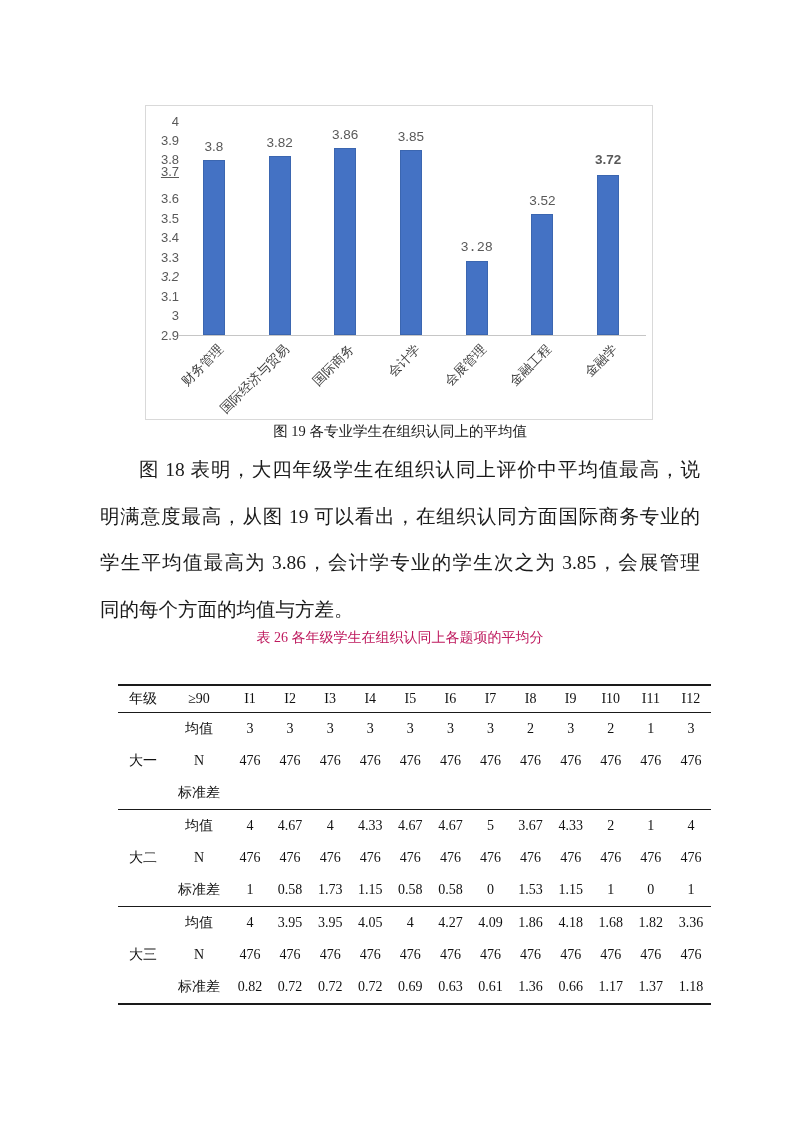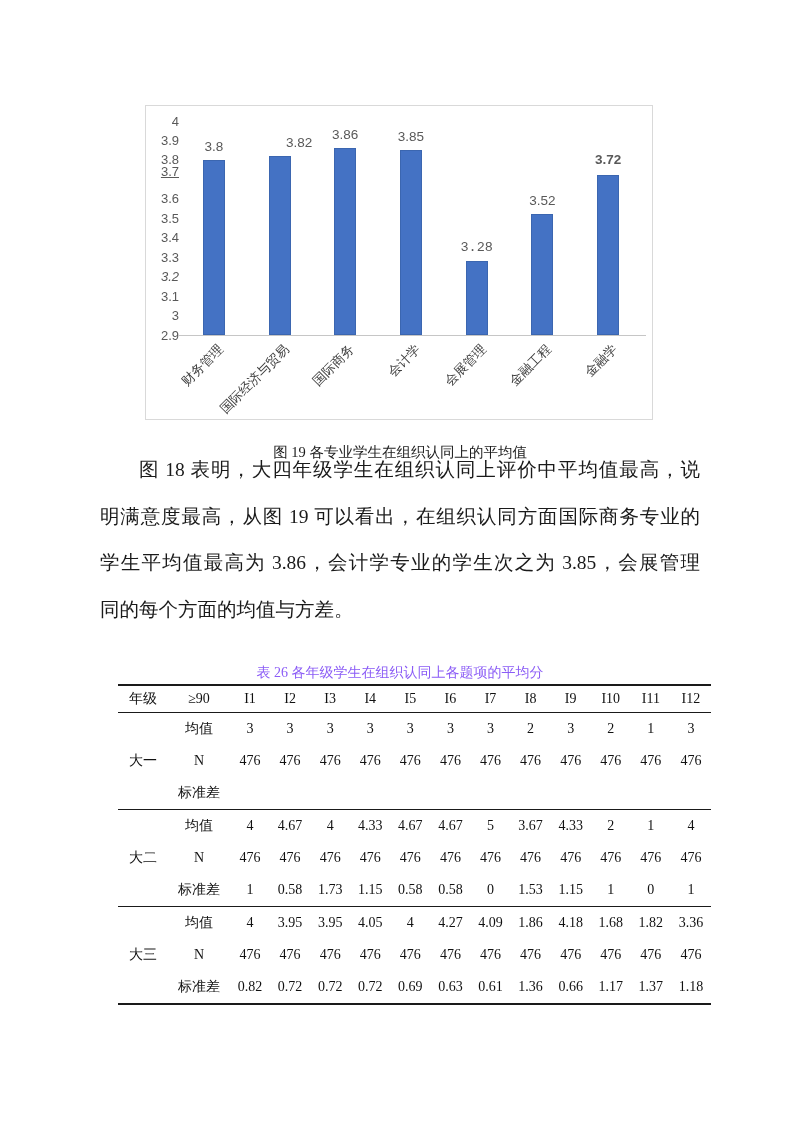--- a/index.html
+++ b/index.html
@@ -23,37 +23,37 @@
   .bar { position:absolute; background:#4472C4; border:1px solid #3b66b0; box-sizing:border-box; }
   .bar-value {
     position:absolute; text-align:center; font-size:13.5px; line-height:14px; color:#595959;
   }
   .xlabel {
     position:absolute; white-space:nowrap; font-size:13px; line-height:14px; color:#404040;
     transform-origin:100% 0; transform:rotate(-45deg);
   }
 
   .fig-caption {
-    position:absolute; left:0; top:442px; width:800px; text-align:center;
+    position:absolute; left:0; top:421px; width:800px; text-align:center;
     font-size:14.5px; line-height:20px; color:#1a1a1a;
   }
 
   
   .body-text { position:absolute; left:100px; top:447px; width:600px; font-size:19.5px; }
   .para-line {
     text-align:justify; text-align-last:justify; -moz-text-align-last:justify;
     line-height:46.5px; white-space:normal;
   }
   .para-line.first { text-indent:2em; }
   .para-line.last { text-align-last:left; -moz-text-align-last:left; }
 
   
   .table-caption {
-    position:absolute; left:0; top:663px; width:800px; text-align:center;
-    font-size:14px; line-height:20px; color:#8b5cf6;
+    position:absolute; left:0; top:628px; width:800px; text-align:center;
+    font-size:14px; line-height:20px; color:#be185d;
   }
   .dtable {
     position:absolute; left:118px; top:684px; width:593px;
     border-collapse:collapse; table-layout:fixed;
     font-size:14px; color:#111;
     border-top:2.5px solid #1a1a1a; border-bottom:2.5px solid #1a1a1a;
   }
   .dtable th {
     font-weight:normal; height:26px; text-align:center; padding:0;
     border-bottom:1.5px solid #1a1a1a;
@@ -78,21 +78,21 @@
       <div class="ytick" style="top: 144.682px;">3.3</div>
       <div class="ytick" style="top: 164.136px; font-style: italic;">3.2</div>
       <div class="ytick" style="top: 183.591px;">3.1</div>
       <div class="ytick" style="top: 203.045px;">3</div>
       <div class="ytick" style="top: 222.5px;">2.9</div>
       <div class="axis-line" style="top: 229px;"></div>
       <div class="bar" style="left: 56.85px; top: 53.9091px; width: 22px; height: 175.091px; background: rgb(68, 114, 196);"></div>
       <div class="bar-value" style="left: 35px; width: 65.7px; top: 33.9091px;">3.8</div>
       <div class="xlabel" style="right: 436.15px; top: 236px;">财务管理</div>
       <div class="bar" style="left: 122.55px; top: 50.0182px; width: 22px; height: 178.982px; background: rgb(68, 114, 196);"></div>
-      <div class="bar-value" style="left: 100.7px; width: 65.7px; top: 30.0182px; text-align: right;">3.82</div>
+      <div class="bar-value" style="left: 100.7px; width: 65.7px; top: 30.0182px;">3.82</div>
       <div class="xlabel" style="right: 370.45px; top: 236px;">国际经济与贸易</div>
       <div class="bar" style="left: 188.25px; top: 42.2364px; width: 22px; height: 186.764px; background: rgb(68, 114, 196);"></div>
       <div class="bar-value" style="left: 166.4px; width: 65.7px; top: 22.2364px;">3.86</div>
       <div class="xlabel" style="right: 304.75px; top: 236px;">国际商务</div>
       <div class="bar" style="left: 253.95px; top: 44.1818px; width: 22px; height: 184.818px; background: rgb(68, 114, 196);"></div>
       <div class="bar-value" style="left: 232.1px; width: 65.7px; top: 24.1818px;">3.85</div>
       <div class="xlabel" style="right: 239.05px; top: 236px;">会计学</div>
       <div class="bar" style="left: 319.65px; top: 155.073px; width: 22px; height: 73.9273px; background: rgb(68, 114, 196);"></div>
       <div class="bar-value" style="left: 297.8px; width: 65.7px; top: 135.073px; font-family: Liberation Mono, monospace;">3.28</div>
       <div class="xlabel" style="right: 173.35px; top: 236px;">会展管理</div>

